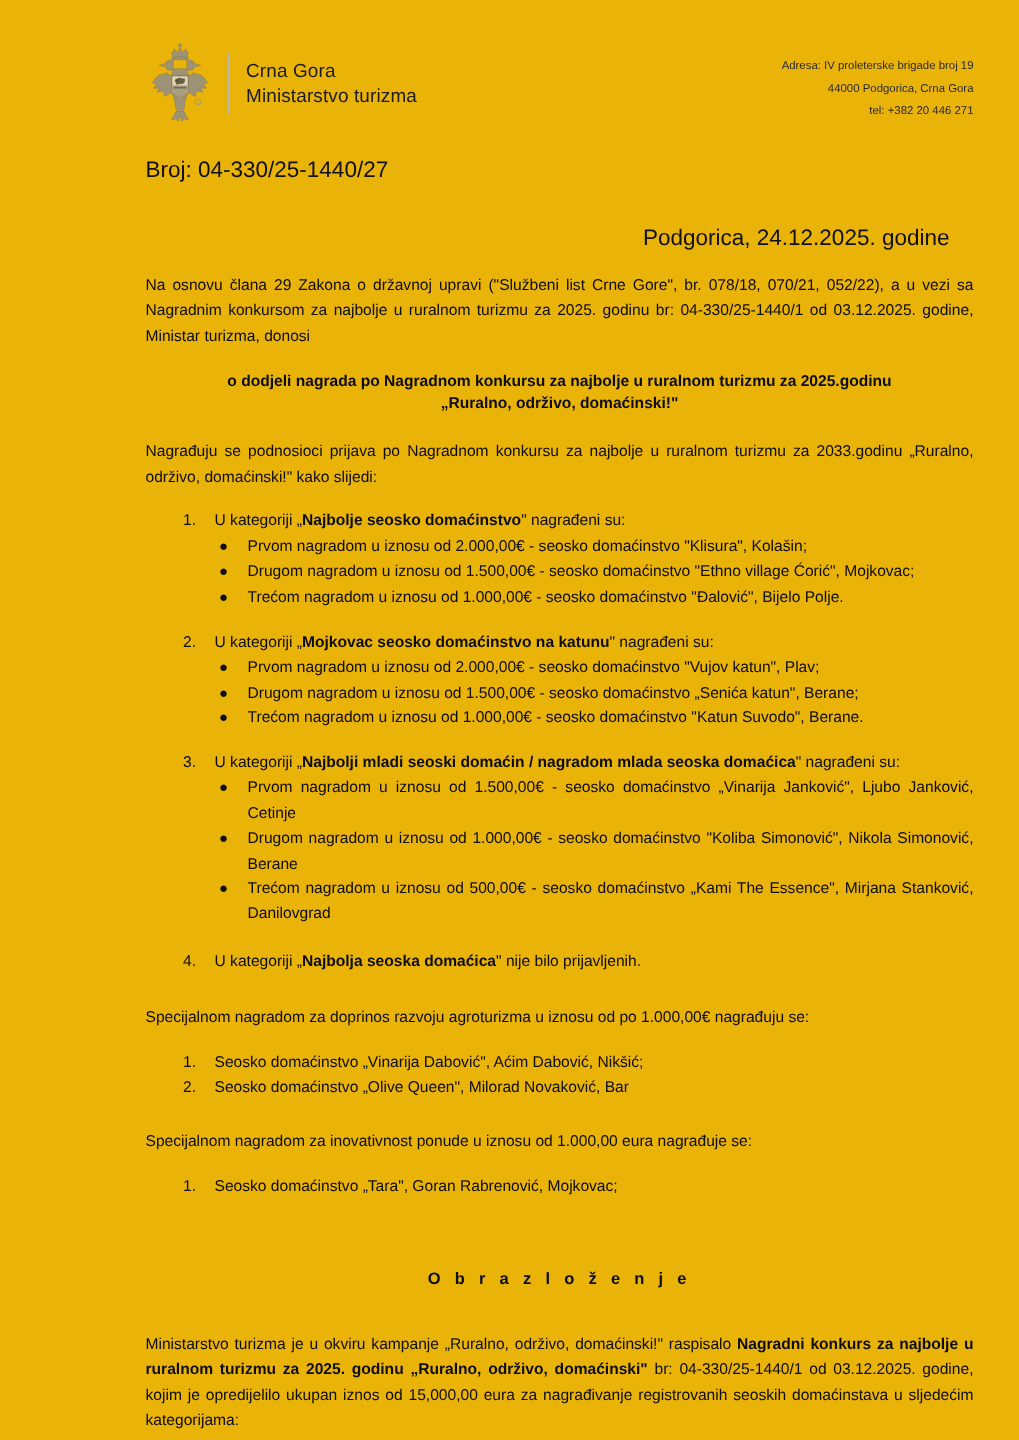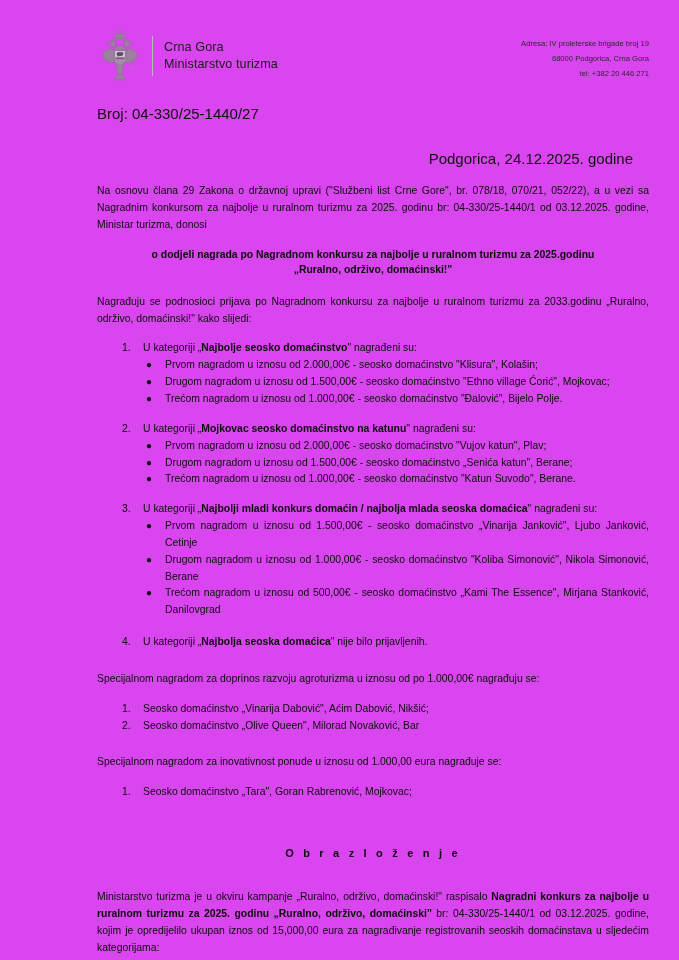--- a/index.html
+++ b/index.html
@@ -12,21 +12,21 @@
     width: 679px;
     height: 960px;
     font-family: "Liberation Sans", sans-serif;
     color: #0d0d0d;
     overflow: hidden;
   }
   .page {
     position: relative;
     width: 679px;
     height: 960px;
-    background: #d946ef;
+    background: #eab308;
     padding: 0;
   }
 
   
   .header {
     display: flex;
     align-items: flex-start;
     justify-content: space-between;
     padding: 28px 28px 0 97px;
   }
@@ -206,21 +206,21 @@
       </svg>
       <div class="brand-divider"></div>
       <div class="brand-text">
         <div>Crna Gora</div>
         <div>Ministarstvo turizma</div>
       </div>
     </div>
 
     <div class="addr">
       <div>Adresa: IV proleterske brigade broj 19</div>
-      <div>68000 Podgorica, Crna Gora</div>
+      <div>44000 Podgorica, Crna Gora</div>
       <div>tel: +382 20 446 271</div>
     </div>
   </div>
 
   <div class="refline">
     <div class="num">Broj: 04-330/25-1440/27</div>
     <div class="place">Podgorica, 24.12.2025. godine</div>
   </div>
 
   <div class="body">
@@ -251,21 +251,21 @@
         <div class="catline"><span>U kategoriji „</span><b>Mojkovac seosko domaćinstvo na katunu</b><span>" nagrađeni su:</span></div>
         <ul class="prizes">
           <li><span class="dot">●</span><span>Prvom nagradom u iznosu od 2.000,00€ - seosko domaćinstvo "Vujov katun", Plav;</span></li>
           <li><span class="dot">●</span><span>Drugom nagradom u iznosu od 1.500,00€ - seosko domaćinstvo „Senića katun", Berane;</span></li>
           <li><span class="dot">●</span><span>Trećom nagradom u iznosu od 1.000,00€ - seosko domaćinstvo "Katun Suvodo", Berane.</span></li>
         </ul>
       </li>
 
       <li>
         <span class="num">3.</span>
-        <div class="catline"><span>U kategoriji „</span><b>Najbolji mladi konkurs domaćin / najbolja mlada seoska domaćica</b><span>" nagrađeni su:</span></div>
+        <div class="catline"><span>U kategoriji „</span><b>Najbolji mladi seoski domaćin / nagradom mlada seoska domaćica</b><span>" nagrađeni su:</span></div>
         <ul class="prizes">
           <li><span class="dot">●</span><span>Prvom nagradom u iznosu od 1.500,00€ - seosko domaćinstvo „Vinarija Janković", Ljubo Janković, Cetinje</span></li>
           <li><span class="dot">●</span><span>Drugom nagradom u iznosu od 1.000,00€ - seosko domaćinstvo "Koliba Simonović", Nikola Simonović, Berane</span></li>
           <li><span class="dot">●</span><span>Trećom nagradom u iznosu od 500,00€ - seosko domaćinstvo „Kami The Essence", Mirjana Stanković, Danilovgrad</span></li>
         </ul>
       </li>
 
       <li style="margin-top:15px;">
         <span class="num">4.</span>
         <div class="catline"><span>U kategoriji „</span><b>Najbolja seoska domaćica</b><span>" nije bilo prijavljenih.</span></div>

